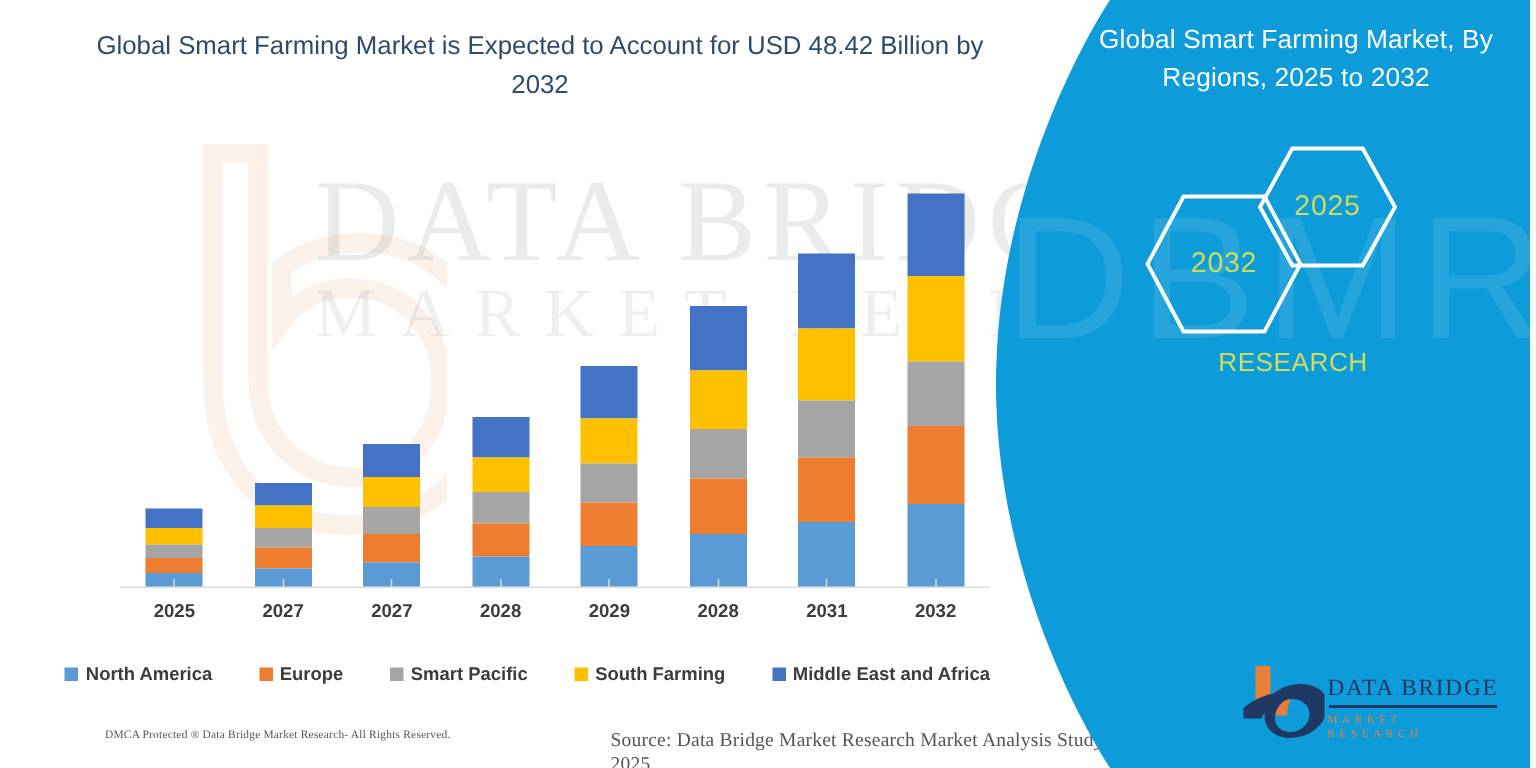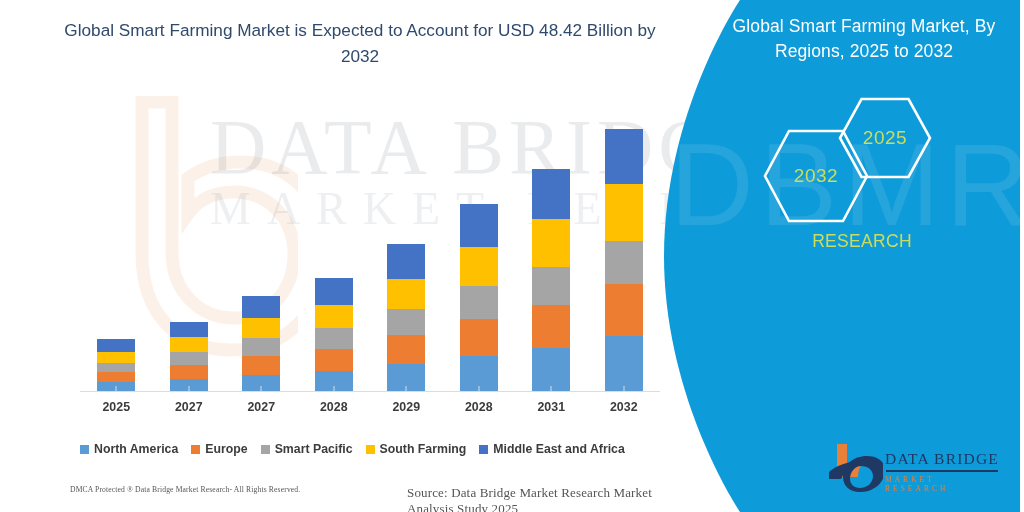--- a/index.html
+++ b/index.html
@@ -86,26 +86,26 @@
           position:relative;height:100%;}
   .seg{width:38px;margin:0 auto;}
   .tick{position:absolute;bottom:-1px;left:50%;transform:translateX(-50%);
         width:1px;height:6px;background:#d8dde3;}
 
   .xlabels{position:absolute;left:80px;top:400px;width:580px;height:20px;
            display:flex;justify-content:space-around;z-index:1;}
   .xlab{width:40px;text-align:center;color:#3c3c3c;font-size:12.4px;font-weight:700;}
 
   .legend{position:absolute;left:80px;top:438px;width:580px;height:22px;z-index:1;
-          display:flex;align-items:center;justify-content:flex-start;gap:13px;}
+          display:flex;align-items:center;justify-content:flex-end;gap:31px;}
   .legend-item{display:flex;align-items:center;gap:5px;}
   .legend-swatch{width:9px;height:9px;display:inline-block;}
   .legend-label{font-size:12.3px;color:#3c3c3c;font-weight:700;white-space:nowrap;}
 
-  .footer{position:absolute;left:0;top:485px;width:700px;height:22px;z-index:1;}
+  .footer{position:absolute;left:0;top:485px;width:700px;height:22px;z-index:1;padding-left:48px;}
   .foot-left{position:absolute;left:70px;top:0;font-size:7.6px;color:#555;
     font-family:"Liberation Serif", serif;letter-spacing:.15px;}
   .foot-right{position:absolute;left:385px;top:0;font-size:13px;color:#555;
     font-family:"Liberation Serif", serif;letter-spacing:.15px;margin-left:22px;}
 </style>
 </head>
 <body>
 
 <div id="root">
 

